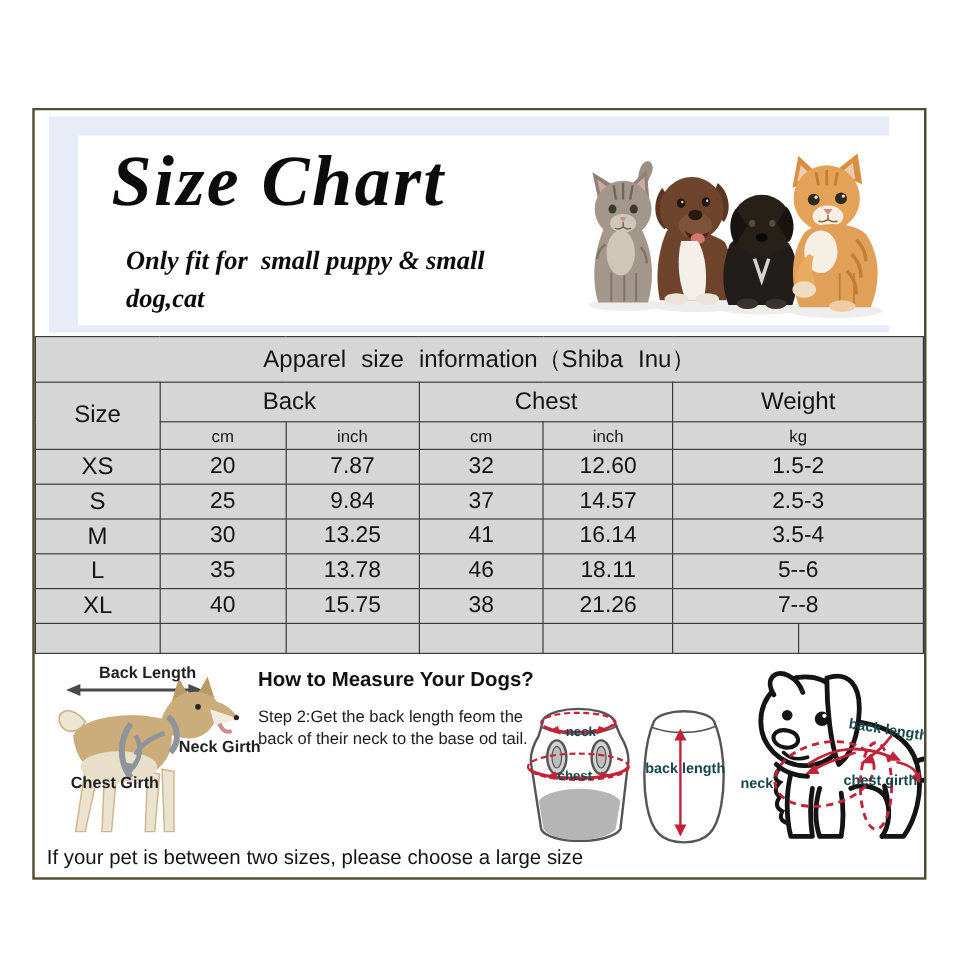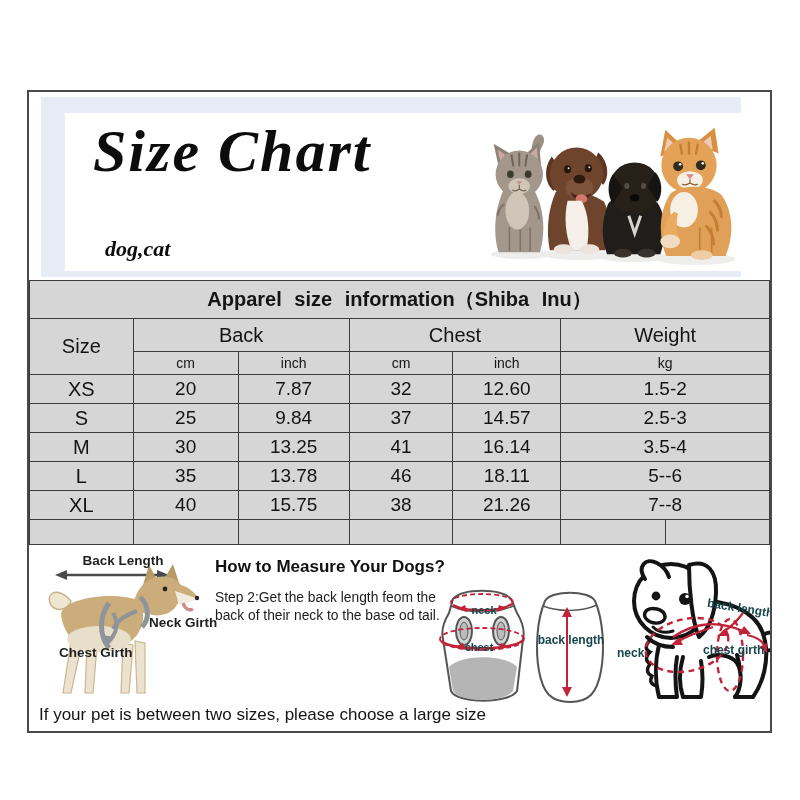--- a/index.html
+++ b/index.html
@@ -8,21 +8,21 @@
   
   .banner{position:relative;height:188px;flex:0 0 auto;background:#fff;}
   .banner-blue{position:absolute;left:12px;top:5px;width:700px;height:180px;background:#e8ecf6;}
   .banner-white{position:absolute;left:36px;top:21px;right:5px;height:158px;background:#ffffff;}
   .sc-title{position:absolute;left:28px;top:4px;font-family:"Liberation Serif","DejaVu Serif",serif;font-style:italic;font-weight:700;font-size:60px;letter-spacing:2px;color:#0c0c0c;white-space:nowrap;}
   .sc-sub{position:absolute;left:40px;top:88px;font-family:"Liberation Serif","DejaVu Serif",serif;font-style:italic;font-weight:700;font-size:22px;line-height:32px;color:#0c0c0c;white-space:pre-wrap;}
   .pets-photo{position:absolute;right:2px;top:4px;}
   
   table.size-table{width:100%;border-collapse:collapse;background:#d6d6d6;text-align:center;color:#141414;flex:0 0 auto;}
   .size-table th,.size-table td{border:1px solid #3c3c3c;font-weight:400;padding:0;}
-  .size-table .title-row th{height:37px;font-weight:700;font-size:20px;word-spacing:7px;}
+  .size-table .title-row th{height:37px;font-weight:400;font-size:20px;word-spacing:7px;}
   .size-table .group-row th{height:32px;font-size:20px;}
   .size-table .unit-row th{height:22px;font-size:14px;}
   .size-table td{height:28px;font-size:19px;margin-left:20px;}
   .size-table .size-col{font-size:20px;}
   .size-table tfoot td{height:24px;}
   .wsplit{height:24px;margin-left:50%;border-left:1px solid #3c3c3c;}
   
   .guide{position:relative;flex:1 1 auto;background:#fff;overflow:hidden;}
   .dog-wrap{position:absolute;left:8px;top:6px;width:192px;height:152px;}
   .lbl{position:absolute;font-weight:700;color:#1f1f1f;font-size:13.5px;white-space:nowrap;}
@@ -46,21 +46,21 @@
 </style>
 </head>
 <body>
 
 <div class="sheet">
 
   <div class="banner">
     <div class="banner-blue"></div>
     <div class="banner-white">
       <div class="sc-title">Size Chart</div>
-      <div class="sc-sub"><br><span>dog,cat</span></div>
+      <div class="sc-sub"><span>Only fit for  small puppy &amp; small</span><br><span>dog,cat</span></div>
 
       <svg class="pets-photo" width="300" height="148" viewBox="0 0 300 150">
         <ellipse cx="58" cy="139" rx="32" ry="5" fill="#ededeb"></ellipse>
         <ellipse cx="116" cy="140" rx="36" ry="5" fill="#ededeb"></ellipse>
         <ellipse cx="171" cy="142" rx="36" ry="5" fill="#ededeb"></ellipse>
         <ellipse cx="234" cy="144" rx="40" ry="6" fill="#ededeb"></ellipse>
 
         <g>
           <path d="M66,52 C68,38 66,22 74,18 C80,16 82,24 78,30 C74,38 72,46 72,54 Z" fill="#9b9083"></path>
           <path d="M40,72 C30,92 28,118 34,137 L76,137 C82,116 80,92 70,74 Z" fill="#a2978a"></path>

